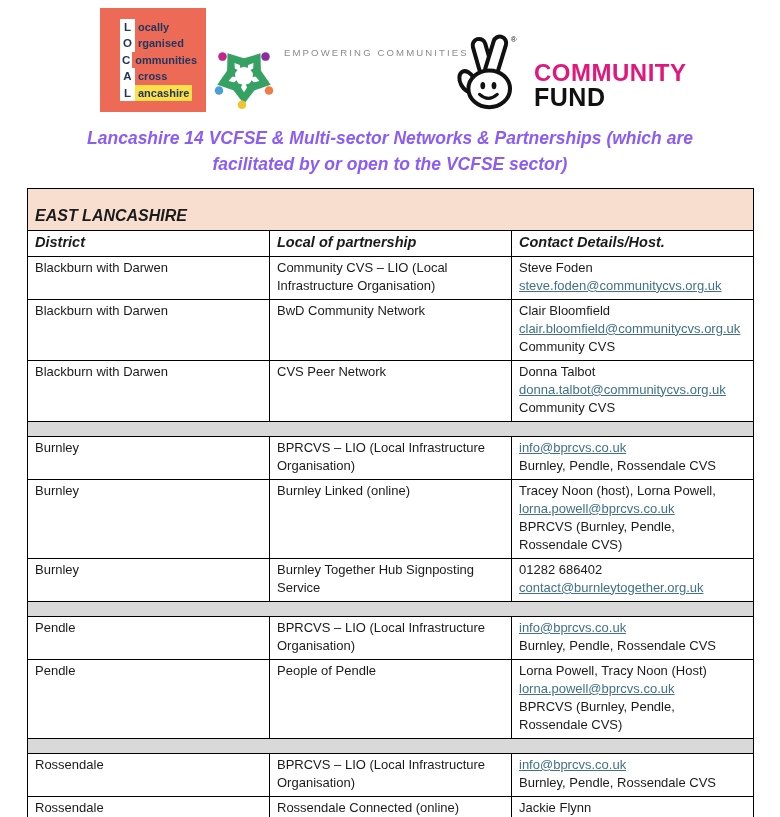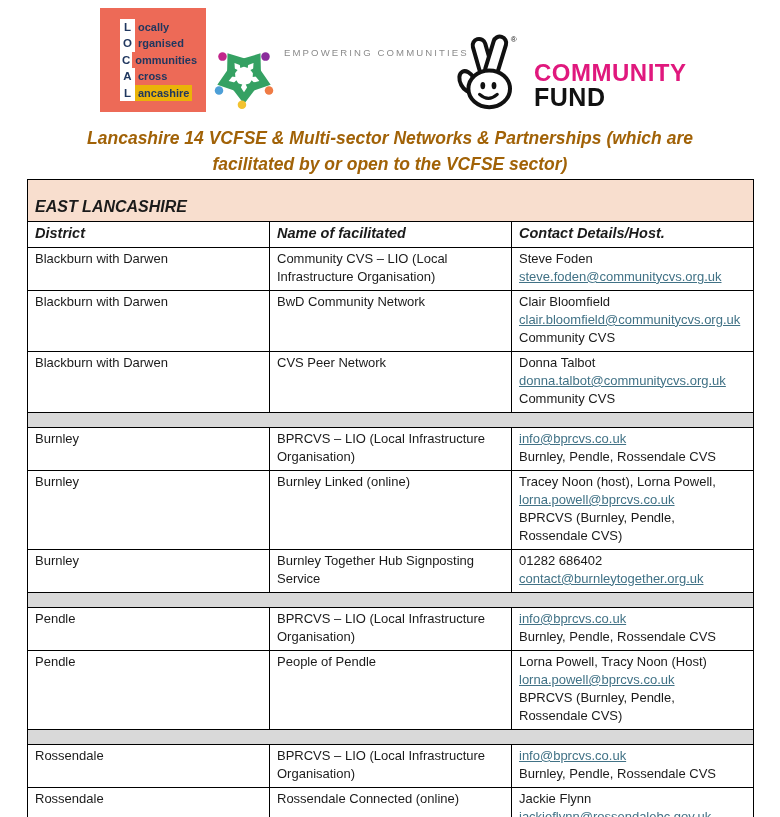--- a/index.html
+++ b/index.html
@@ -14,37 +14,37 @@
 
   
   .logo-band{position:relative;height:118px}
   .local-logo{position:absolute;left:100px;top:8px;width:106px;height:104px;
     background:var(--coral);padding:11px 6px 0 20px}
   .local-row{display:flex;height:16.4px;align-items:center}
   .local-letter{display:inline-block;width:15px;background:#fff;color:var(--navy);
     font-weight:800;font-size:11.5px;text-align:center;line-height:16.4px;height:16.4px}
   .local-word{color:var(--navy);font-weight:700;font-size:11px;padding:0 3px;
     line-height:16.4px;height:16.4px;white-space:nowrap}
-  .local-word.hl{background:#eab308}
+  .local-word.hl{background:#fde047}
 
   .lacvs-logo{position:absolute;left:210px;top:42px;display:flex;align-items:flex-start}
   .lacvs-star{width:68px;height:68px}
   .lacvs-textcol{margin-left:6px;margin-top:4px}
   .lacvs-name{color:var(--crimson);font-size:45px;font-weight:500;line-height:46px;letter-spacing:1px}
   .lacvs-tagline{color:#8B8B8B;font-size:9.6px;letter-spacing:2.1px;font-weight:500;margin-top:1px}
 
   .cf-logo{position:absolute;left:450px;top:32px;display:flex;align-items:flex-start}
   .cf-hand{width:80px;height:80px}
   .cf-textcol{margin-left:4px;margin-top:28px}
   .cf-line1{color:var(--magenta);font-size:24px;font-weight:800;letter-spacing:.5px;line-height:25px}
   .cf-line2{color:#111;font-size:25px;font-weight:800;letter-spacing:.5px;line-height:24px}
 
   
-  .doc-title{width:660px;margin:8px auto 1px;text-align:center;font-weight:700;
-    font-style:italic;font-size:17.5px;line-height:1.48;color:#a16207}
+  .doc-title{width:660px;margin:8px auto 10px;text-align:center;font-weight:700;
+    font-style:italic;font-size:17.5px;line-height:1.48;color:#8b5cf6}
 
   
   table.partnerships{border-collapse:collapse;margin-left:27px;width:727px;
     font-size:13px;table-layout:fixed}
   td{border:1.5px solid #000;vertical-align:top;padding:2px 6px 4px 7px;line-height:18px}
   td.region{background:var(--peach);font-weight:700;font-style:italic;font-size:16px;
     height:28px;padding:17px 6px 4px 7px;line-height:20px}
   tr.cols td{font-weight:700;font-style:italic;font-size:14.5px;height:25px;line-height:19px}
   tr.spacer td{background:var(--gray);height:15px;padding:0}
   td .cline{display:block}
@@ -126,21 +126,21 @@
 
   <h1 class="doc-title">Lancashire 14 VCFSE &amp; Multi-sector Networks &amp; Partnerships (which are facilitated by or open to the VCFSE sector)</h1>
 
   <table class="partnerships">
     <tbody id="table-body">
         <tr>
           <td class="region" colspan="3">EAST LANCASHIRE</td>
         </tr>
         <tr class="cols">
           <td class="c1">District</td>
-          <td class="c2">Name of facilitated</td>
+          <td class="c2">Local of partnership</td>
           <td class="c3">Contact Details/Host.</td>
         </tr>
         <tr>
           <td class="c1">Blackburn with Darwen</td>
           <td class="c2">Community CVS – LIO (Local Infrastructure Organisation)</td>
           <td class="c3">
             <span class="cline">Steve Foden</span>
             <a class="cline email-link">steve.foden@communitycvs.org.uk</a>
           </td>
         </tr>

